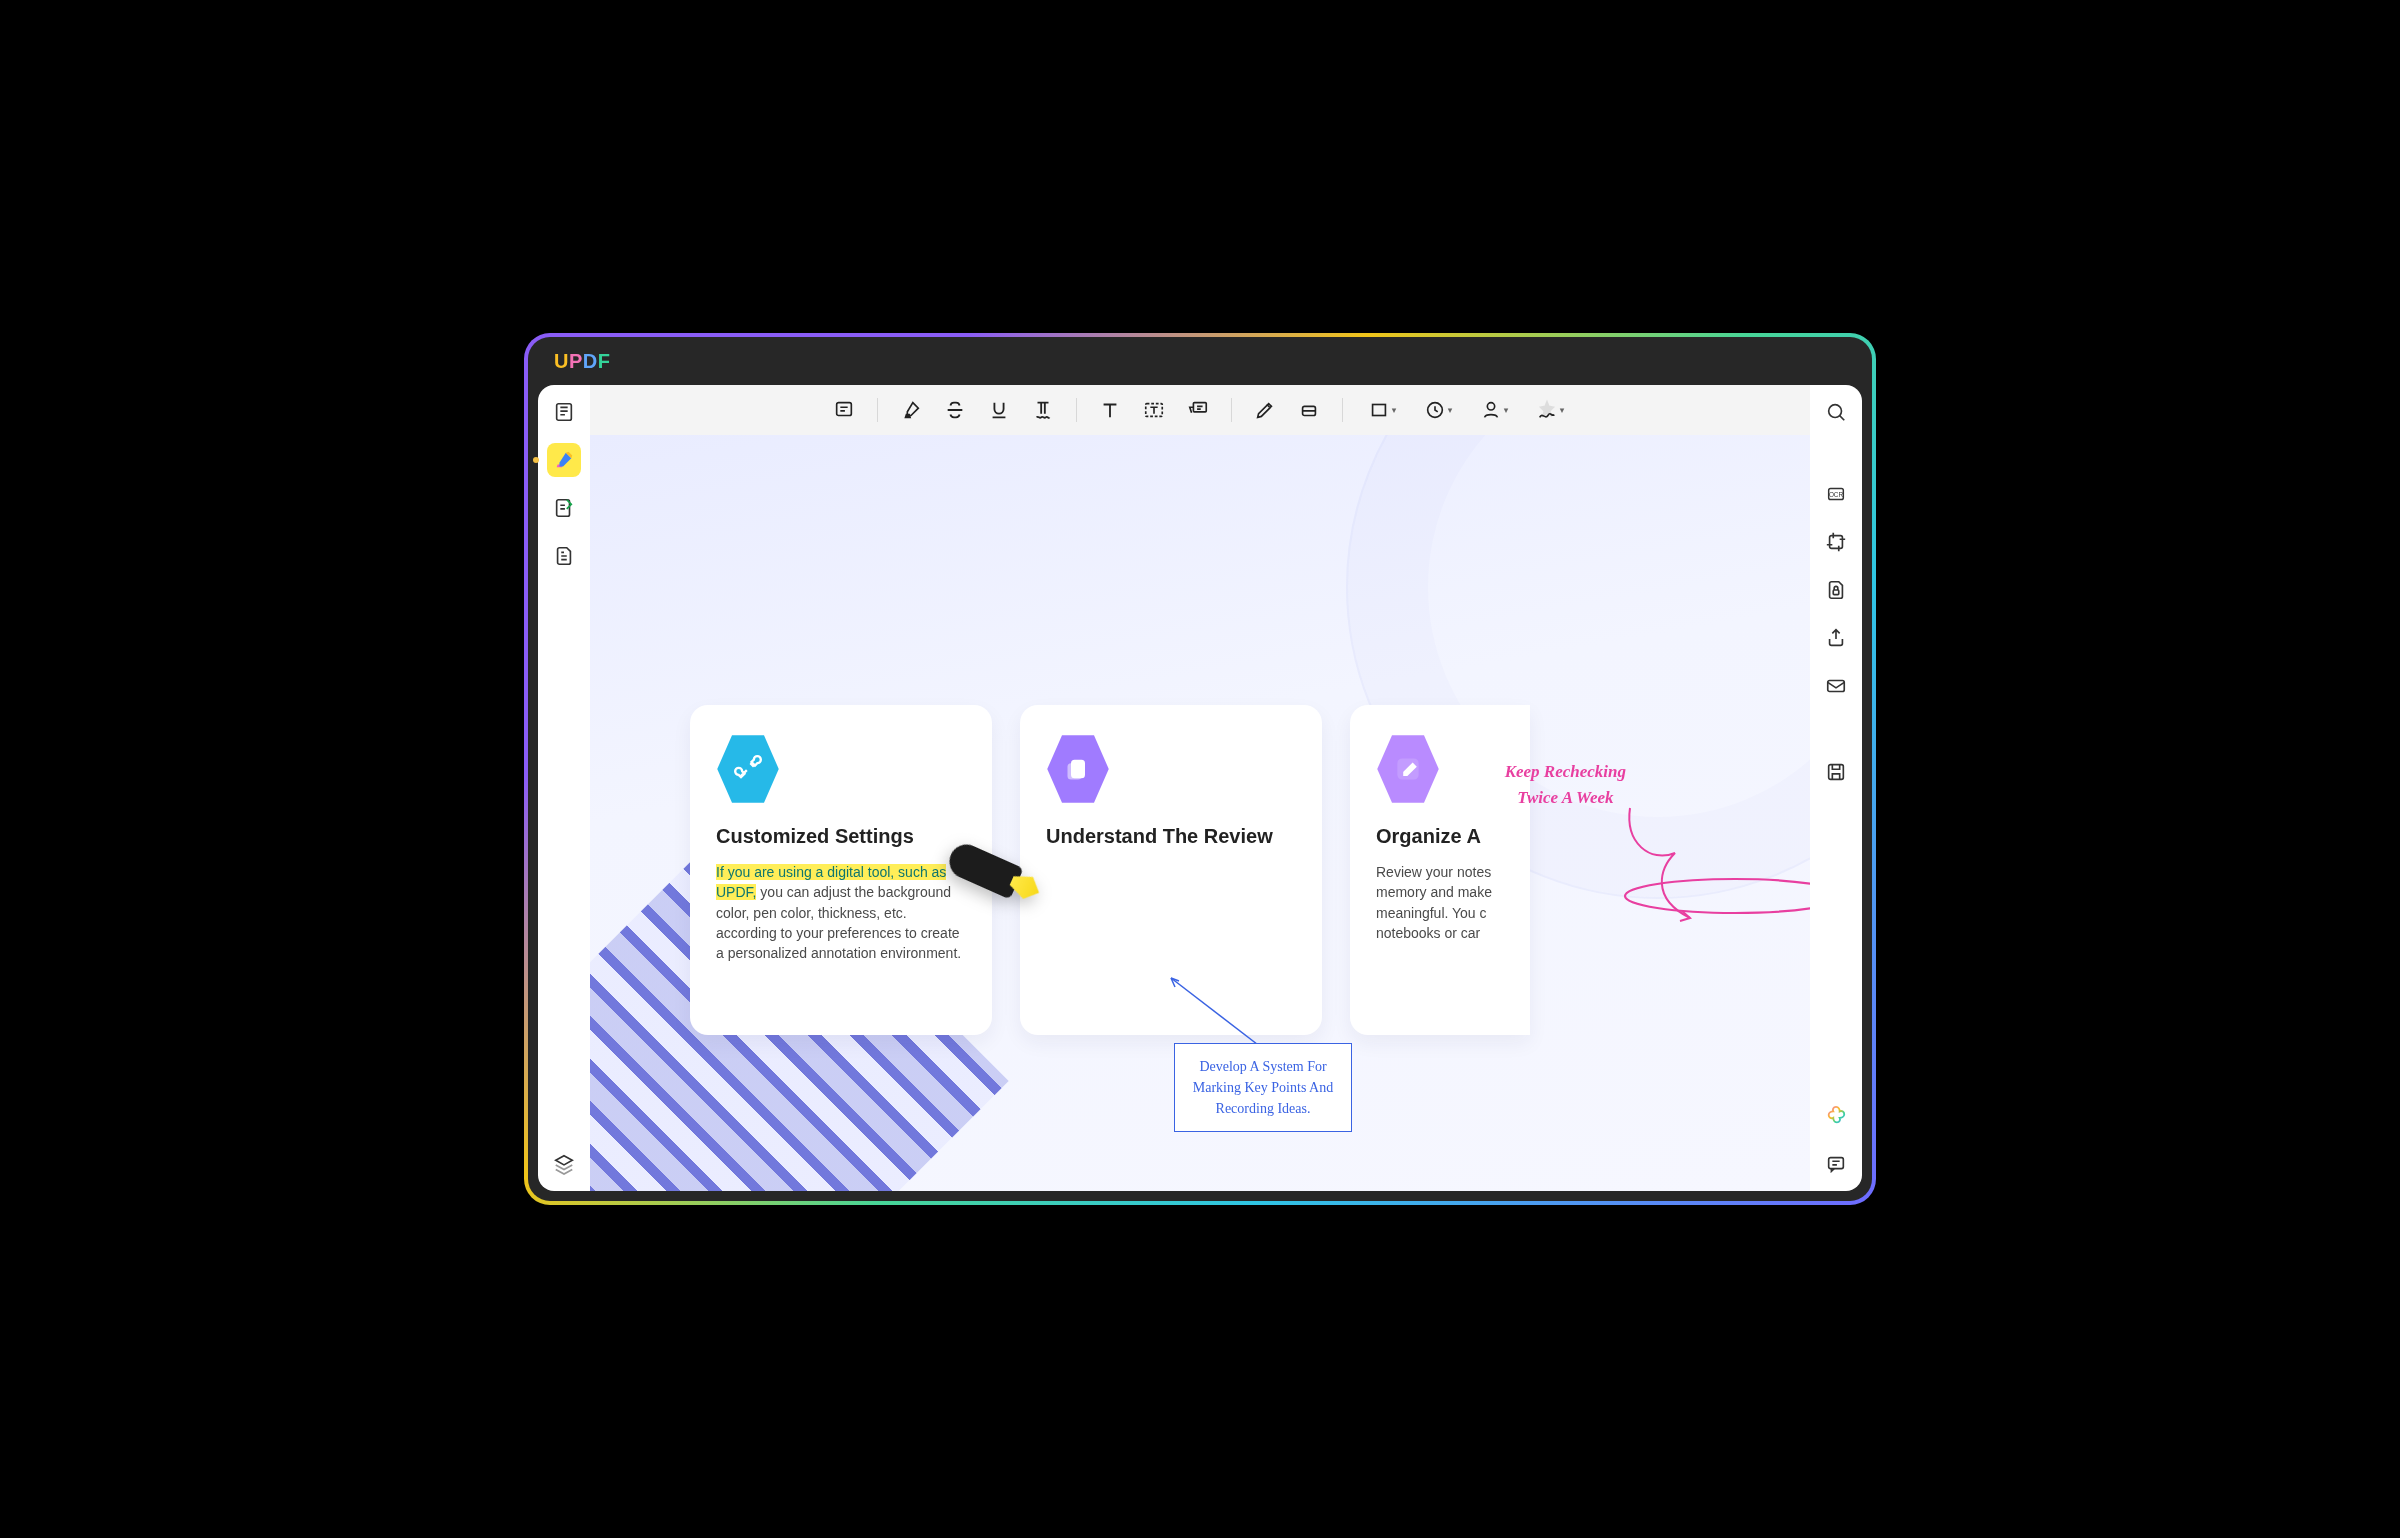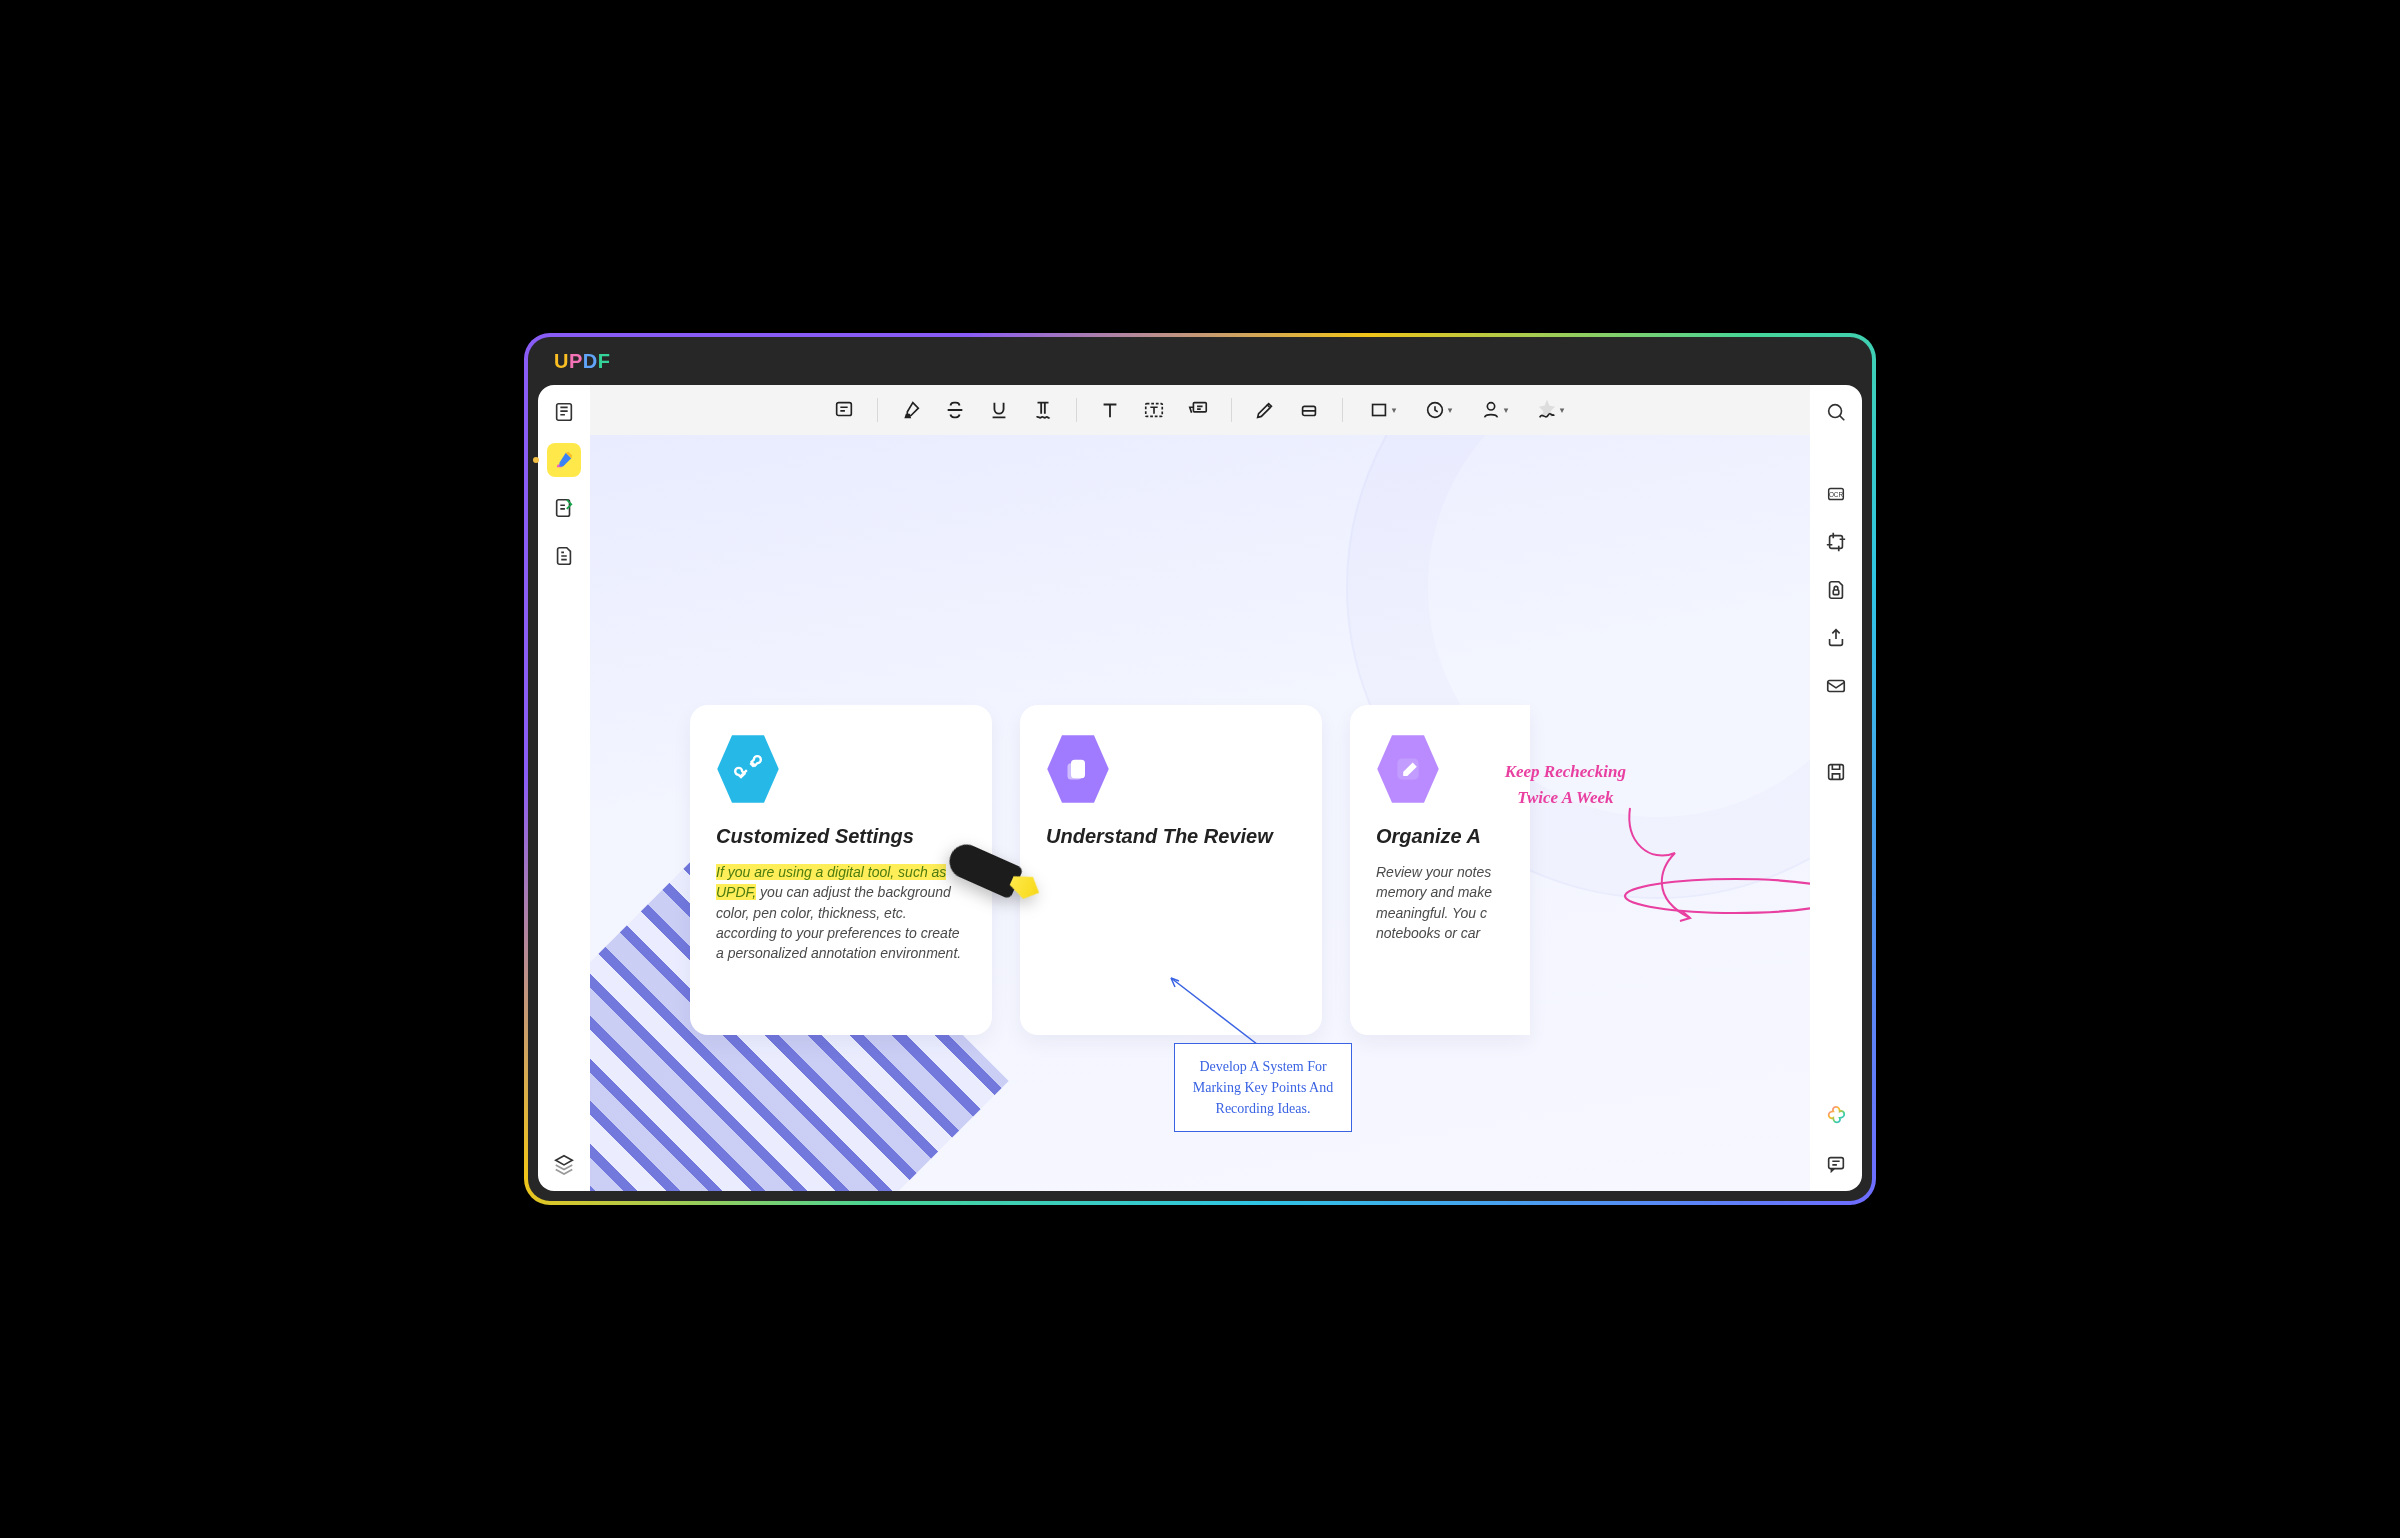--- a/index.html
+++ b/index.html
@@ -111,42 +111,42 @@
     border-radius:50%; border:2px solid rgba(120,130,230,.08);
     box-shadow: inset 0 0 0 80px rgba(120,130,230,.03);
   }
   .page-title {
     position:absolute; left:110px; top:100px;
     font-size:64px; font-weight:800; color:#182a6a; letter-spacing:-1px;
   }
 
   .cards {
     position:absolute; left:100px; top:270px;
-    display:flex; gap:28px;font-style:italic;
+    display:flex; gap:28px;
   }
   .card {
     width:302px; min-height:330px;
     background:#fff; border-radius:18px;
     box-shadow:0 8px 20px rgba(30,40,90,.06);
     padding:28px 26px;
   }
   .card.clip { width:180px; border-top-right-radius:0; border-bottom-right-radius:0; overflow:hidden; }
   .hex {
     width:64px; height:72px; position:relative; margin-bottom:20px;
     clip-path: polygon(25% 3%, 75% 3%, 98% 50%, 75% 97%, 25% 97%, 2% 50%);
     display:flex; align-items:center; justify-content:center;
   }
   .hex svg { width:28px; height:28px; color:#fff; }
   .hex.cyan { background:#26b9e8; }
   .hex.blue { background:#6c8cff; }
   .hex.purple1 { background:#a07bff; }
   .hex.purple2 { background:#b98bff; }
   .card h3 { font-size:20px; font-weight:700; color:#222; margin-bottom:14px; }
   .card p { font-size:14px; line-height:1.45; color:#4a4a4a; }
-  .hl-y { background:#ffee58; color:#4d7c0f; }
+  .hl-y { background:#ffee58; color:#0f766e; }
   .squiggle { text-decoration: underline wavy #5da9ff 2px; text-underline-offset:4px; }
   .red-text { color:#f04a5a; }
 
   .marker {
     position:absolute; left:356px; top:418px; width:96px; height:46px;
     transform:rotate(24deg);
     filter: drop-shadow(0 6px 8px rgba(0,0,0,.25));
   }
   .marker .tip { position:absolute; right:0; top:8px; width:30px; height:24px;
     background:linear-gradient(90deg,#ffe846 0%, #f7d91a 100%);

